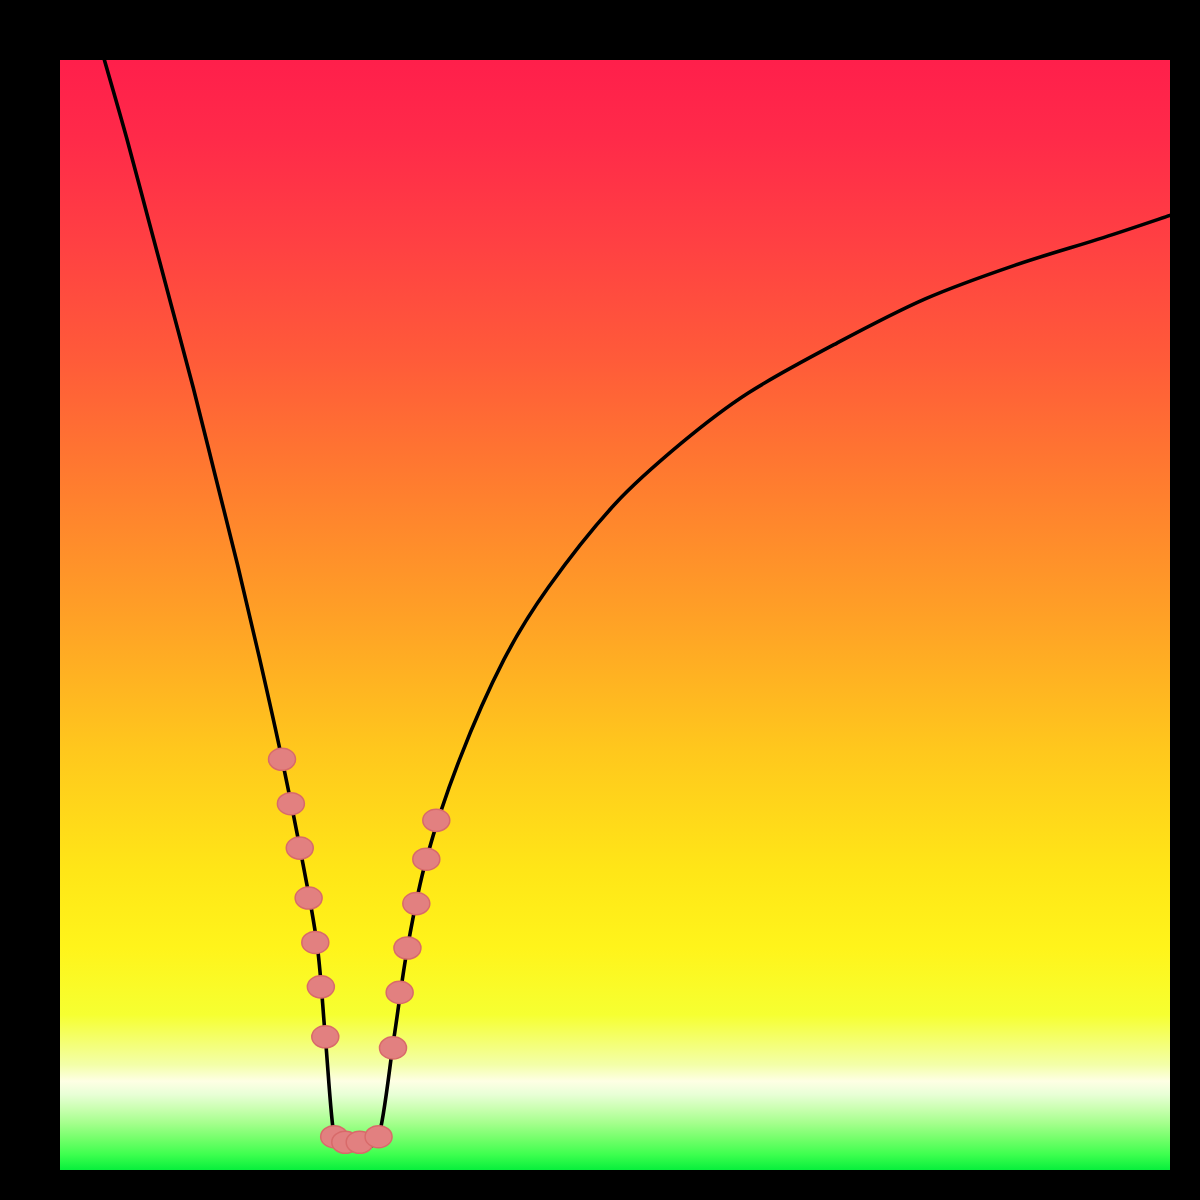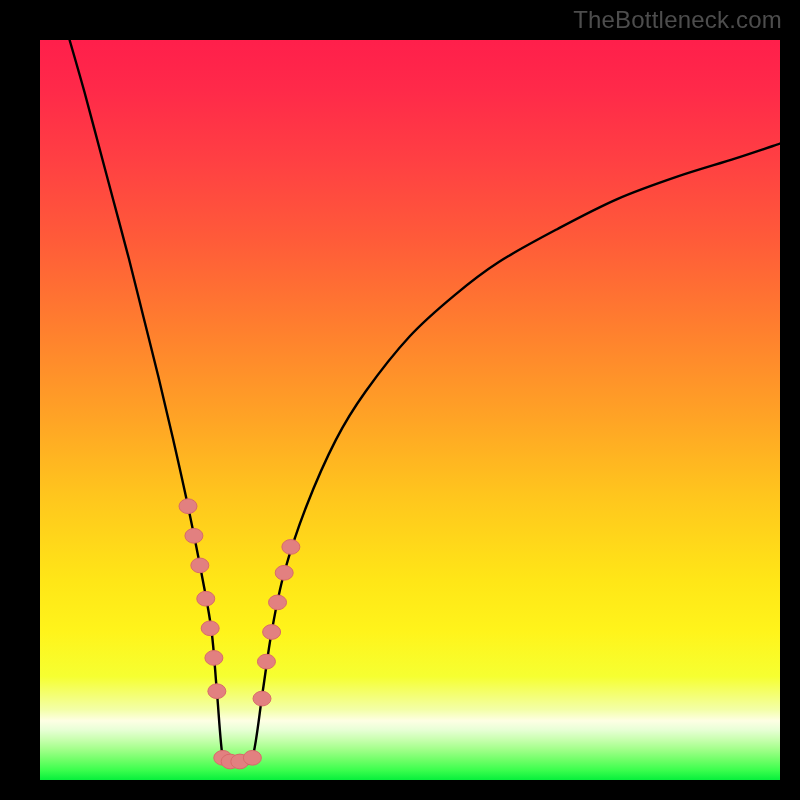--- a/index.html
+++ b/index.html
@@ -97,14 +97,13 @@
           <ellipse cx="212.38" cy="717.80" rx="9" ry="7.38" fill="#e28080" stroke="#d86a6a" stroke-width="1"></ellipse>
           <ellipse cx="222.00" cy="658.60" rx="9" ry="7.38" fill="#e28080" stroke="#d86a6a" stroke-width="1"></ellipse>
           <ellipse cx="226.44" cy="621.60" rx="9" ry="7.38" fill="#e28080" stroke="#d86a6a" stroke-width="1"></ellipse>
           <ellipse cx="231.62" cy="592.00" rx="9" ry="7.38" fill="#e28080" stroke="#d86a6a" stroke-width="1"></ellipse>
           <ellipse cx="237.54" cy="562.40" rx="9" ry="7.38" fill="#e28080" stroke="#d86a6a" stroke-width="1"></ellipse>
           <ellipse cx="244.20" cy="532.80" rx="9" ry="7.38" fill="#e28080" stroke="#d86a6a" stroke-width="1"></ellipse>
           <ellipse cx="250.86" cy="506.90" rx="9" ry="7.38" fill="#e28080" stroke="#d86a6a" stroke-width="1"></ellipse>
         </g>
     </svg>
   </div>
-  <div class="watermark">TheBottleneck.com</div>
 </div>
 
 </body></html>

